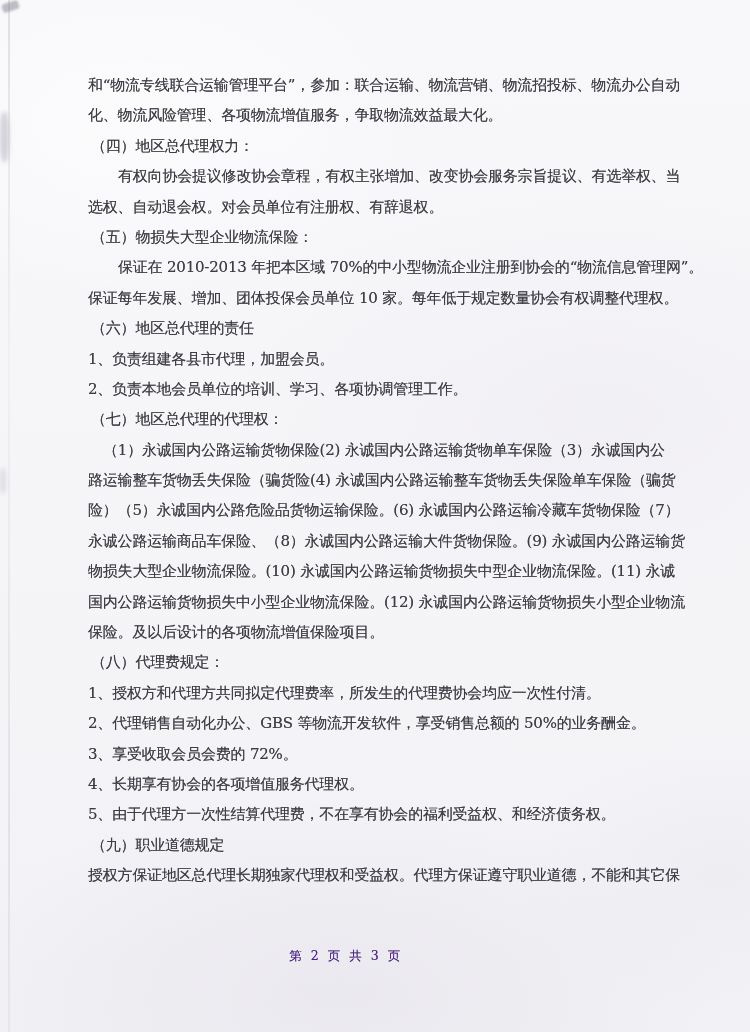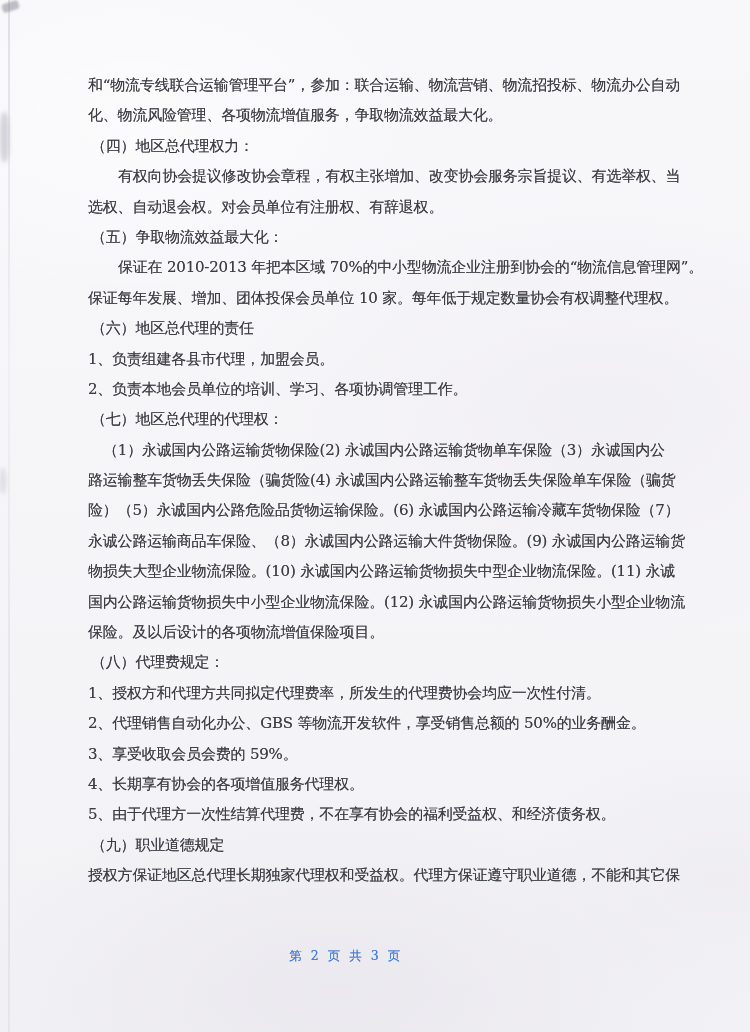--- a/index.html
+++ b/index.html
@@ -51,56 +51,56 @@
     line-height: 30.4px;
     white-space: nowrap;
   }
   .line.heading { padding-left: 3px; }
   .line.indent-2 { padding-left: 30px; }
   .line.indent-1 { padding-left: 15px; }
   .footer {
     position: absolute; top: 948px; left: 0; width: 692px;
     text-align: center;
     font-size: 12.5px; letter-spacing: 2.5px;
-    color: #3b82f6;
+    color: #4c1d95;
     text-shadow: 0 0 0.6px rgba(80,80,88,0.7);
   }
 </style>
 </head>
 <body>
 
 <div class="texture"></div>
 <div class="crease"></div>
 <div class="smudge-corner"></div>
 <div class="smudge-left"></div>
 <div class="smudge-left2"></div>
 
 <div class="page-text">
   <div class="line">和“物流专线联合运输管理平台”，参加：联合运输、物流营销、物流招投标、物流办公自动</div>
   <div class="line">化、物流风险管理、各项物流增值服务，争取物流效益最大化。</div>
   <div class="line heading">（四）地区总代理权力：</div>
   <div class="line indent-2">有权向协会提议修改协会章程，有权主张增加、改变协会服务宗旨提议、有选举权、当</div>
   <div class="line">选权、自动退会权。对会员单位有注册权、有辞退权。</div>
-  <div class="line heading">（五）争取物流效益最大化：</div>
+  <div class="line heading">（五）物损失大型企业物流保险：</div>
   <div class="line indent-2">保证在 2010-2013 年把本区域 70%的中小型物流企业注册到协会的“物流信息管理网”。</div>
   <div class="line">保证每年发展、增加、团体投保会员单位 10 家。每年低于规定数量协会有权调整代理权。</div>
   <div class="line heading">（六）地区总代理的责任</div>
   <div class="line">1、负责组建各县市代理，加盟会员。</div>
   <div class="line">2、负责本地会员单位的培训、学习、各项协调管理工作。</div>
   <div class="line heading">（七）地区总代理的代理权：</div>
   <div class="line indent-1">（1）永诚国内公路运输货物保险(2) 永诚国内公路运输货物单车保险（3）永诚国内公</div>
   <div class="line">路运输整车货物丢失保险（骗货险(4) 永诚国内公路运输整车货物丢失保险单车保险（骗货</div>
   <div class="line">险）（5）永诚国内公路危险品货物运输保险。(6) 永诚国内公路运输冷藏车货物保险（7）</div>
   <div class="line">永诚公路运输商品车保险、（8）永诚国内公路运输大件货物保险。(9) 永诚国内公路运输货</div>
   <div class="line">物损失大型企业物流保险。(10) 永诚国内公路运输货物损失中型企业物流保险。(11) 永诚</div>
   <div class="line">国内公路运输货物损失中小型企业物流保险。(12) 永诚国内公路运输货物损失小型企业物流</div>
   <div class="line">保险。及以后设计的各项物流增值保险项目。</div>
   <div class="line heading">（八）代理费规定：</div>
   <div class="line">1、授权方和代理方共同拟定代理费率，所发生的代理费协会均应一次性付清。</div>
   <div class="line">2、代理销售自动化办公、GBS 等物流开发软件，享受销售总额的 50%的业务酬金。</div>
-  <div class="line">3、享受收取会员会费的 59%。</div>
+  <div class="line">3、享受收取会员会费的 72%。</div>
   <div class="line">4、长期享有协会的各项增值服务代理权。</div>
   <div class="line">5、由于代理方一次性结算代理费，不在享有协会的福利受益权、和经济债务权。</div>
   <div class="line heading">（九）职业道德规定</div>
   <div class="line">授权方保证地区总代理长期独家代理权和受益权。代理方保证遵守职业道德，不能和其它保</div>
 </div>
 
 <div class="footer">第 2 页 共 3 页</div>
 
 </body></html>

